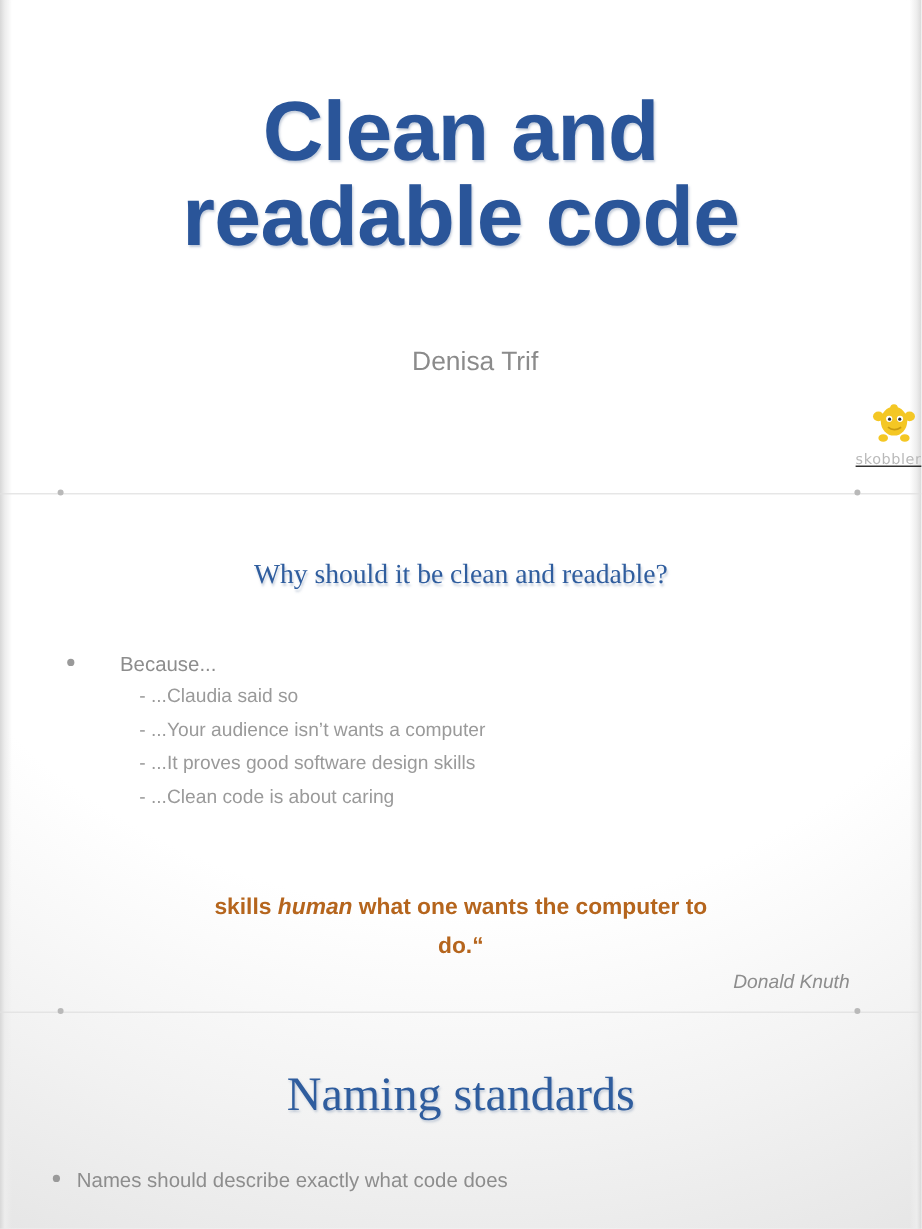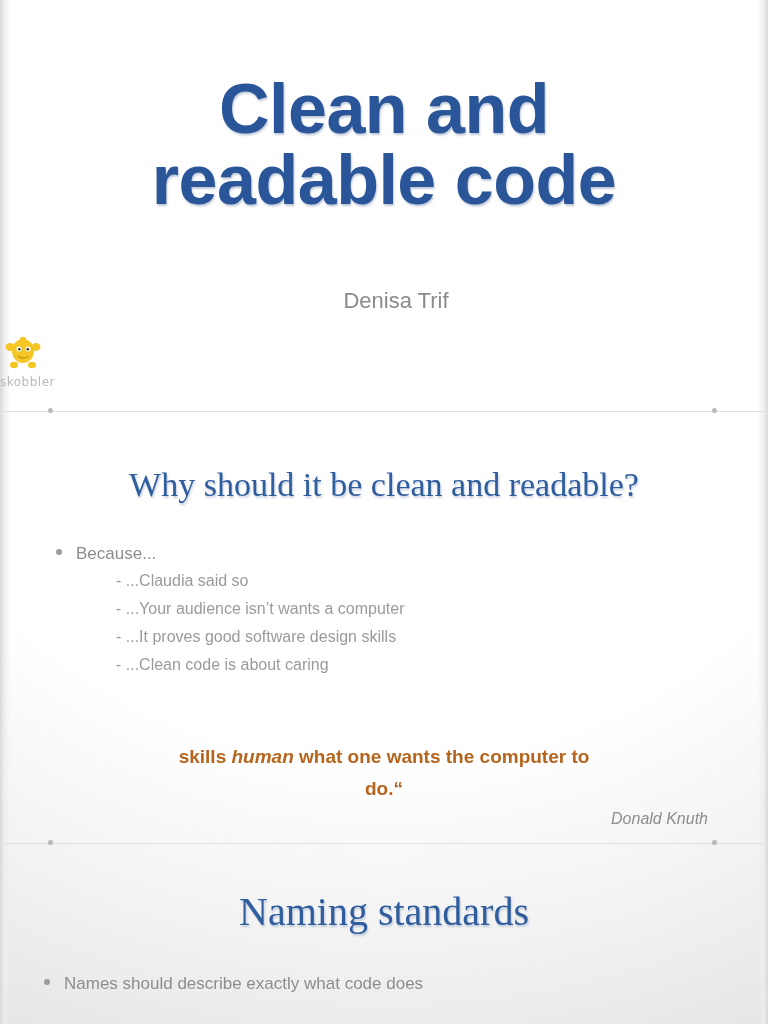--- a/index.html
+++ b/index.html
@@ -87,21 +87,22 @@
     color: #8b8b8b;
     margin-left: 12px;
   }
 
   
   .logo-wrap {
     position: absolute;
     left: 0;
     top: 334px;
     width: 768px;
-    text-align: left;
+    text-align: right;
+    text-decoration: underline;
   }
   .logo-mark {
     display: inline-block;
     position: relative;
     width: 46px;
     height: 36px;
   }
   .logo-caption {
     margin-top: 1px;
     font-size: 12px;
@@ -110,21 +111,21 @@
     font-family: "DejaVu Sans", sans-serif;
   }
 
   
   .heading-serif {
     position: absolute;
     left: 0;
     width: 768px;
     text-align: center;
     font-family: "Liberation Serif", serif;
-    font-size: 34px;
+    font-size: 23px;
     color: #2f5d9e;
     text-shadow: 1px 2px 2px rgba(130,150,180,0.45);
   }
   #s2-heading { top: 46px; }
 
   .bullet-row {
     position: absolute;
     display: flex;
     align-items: baseline;
   }
@@ -222,21 +223,21 @@
 
     <div class="slide-sep" style="top:411px;"></div>
     <div class="sep-dot" style="left:48px; top:408px;"></div>
     <div class="sep-dot" style="left:712px; top:408px;"></div>
   </section>
 
   <section class="slide" id="slide2">
 
     <div class="heading-serif" id="s2-heading">Why should it be clean and readable?</div>
 
-    <div class="bullet-row" style="left:56px; top:124px;">
+    <div class="bullet-row" style="left:56px; top:124px;gap:24px;">
       <span class="bullet-dot"></span>
       <span class="bullet-text">Because...</span>
     </div>
 
     <div class="sub-item" style="left:116px; top:152px;">- ...Claudia said so</div>
     <div class="sub-item" style="left:116px; top:180px;">- ...Your audience isn’t wants a computer</div>
     <div class="sub-item" style="left:116px; top:208px;">- ...It proves good software design skills</div>
     <div class="sub-item" style="left:116px; top:236px;">- ...Clean code is about caring</div>
 
     <div class="quote">

